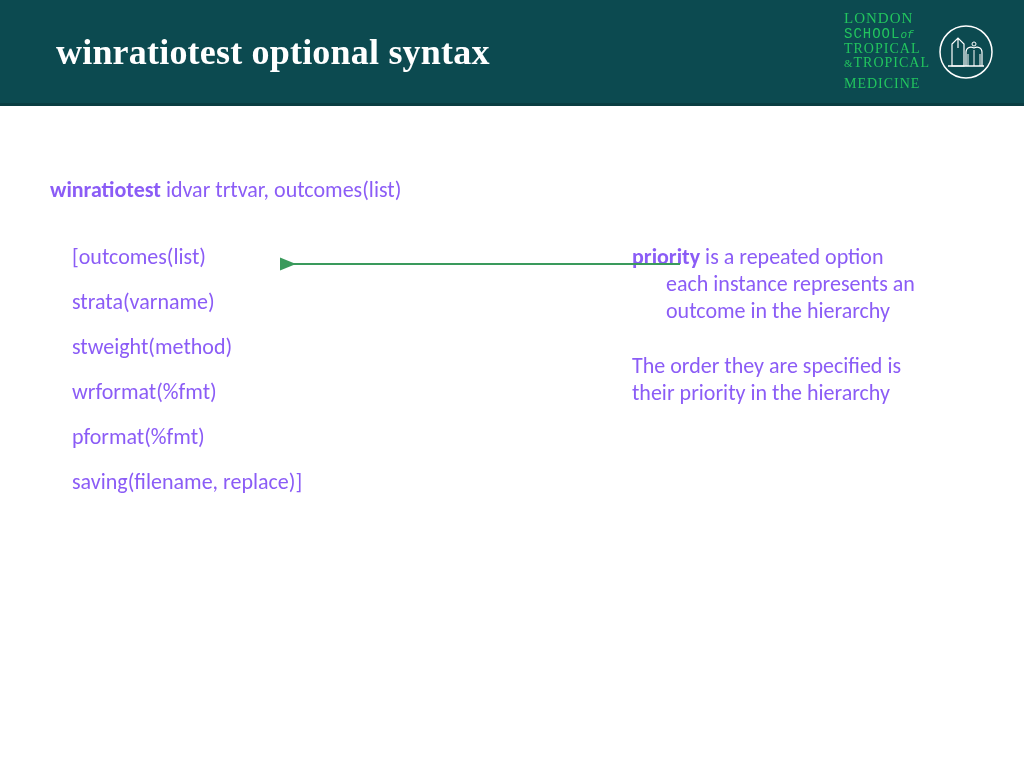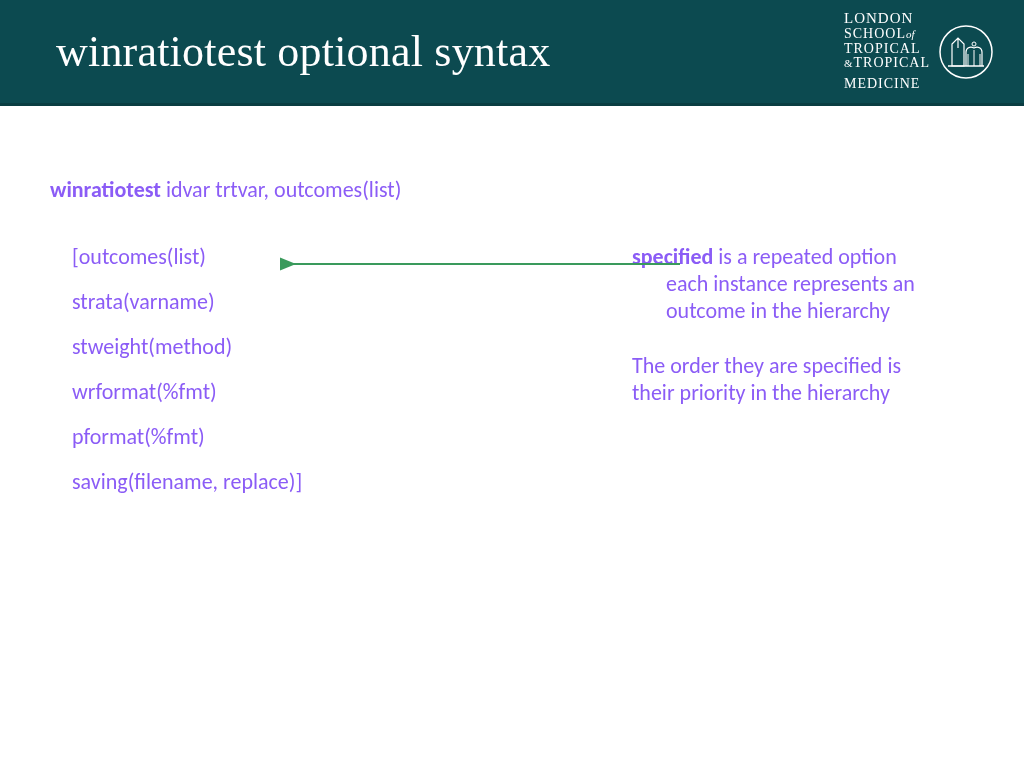--- a/index.html
+++ b/index.html
@@ -18,39 +18,39 @@
     width: 100%;
     display: flex;
     align-items: center;
     justify-content: space-between;
     padding: 0 30px 0 56px;
     box-sizing: border-box;
     border-bottom: 3px solid #0a3d42;
   }
   .title {
     color: #ffffff;
-    font-size: 44px;
-    font-weight: normal;
+    font-size: 36px;
+    font-weight: bold;
     letter-spacing: 0.2px;
   }
   .logo {
     display: flex;
     align-items: center;
     gap: 8px;
   }
   .logo-text {
-    color: #ffffff;
+    color: #22c55e;
     font-family: 'Times New Roman', Georgia, serif;
     font-size: 13px;
     line-height: 1.05;
     text-align: left;
     letter-spacing: 0.5px;
   }
   .logo-text .l1 { font-size: 15px; font-weight: normal; letter-spacing: 1px;}
-  .logo-text .l2 { font-size: 14px; font-style: normal; letter-spacing: 1px;}
+  .logo-text .l2 { font-size: 14px; font-style: normal; letter-spacing: 1px; font-family: Liberation Mono, monospace;}
   .logo-text .l2 .of { font-style: italic; font-size: 11px; text-transform: none; letter-spacing: 0;}
   .logo-text .l3 { font-size: 14px; letter-spacing: 1px;}
   .logo-text .l4 { font-size: 14px; letter-spacing: 1px; margin-top: 6px;}
   .logo-text .amp { font-size: 11px;}
   .logo-seal {
     width: 56px;
     height: 56px;
     display: flex;
     align-items: center;
     justify-content: center;
@@ -146,21 +146,21 @@
             <path d="M10,0 L0,4 L10,8 Z" fill="#3a9a5c"></path>
           </marker>
         </defs>
         <line x1="400" y1="10" x2="12" y2="10" stroke="#3a9a5c" stroke-width="2" marker-end="url(#ah)"></line>
       </svg>
     </div>
 
     <div class="right">
       <div class="para1">
         <div>
-          <span class="bold">specified</span><span> is a repeated option</span>
+          <span class="bold">priority</span><span> is a repeated option</span>
         </div>
         <div class="indent">each instance represents an</div>
         <div class="indent">outcome in the hierarchy</div>
       </div>
       <div class="para2">
         <div>The order they are specified is</div>
         <div>their priority in the hierarchy</div>
       </div>
     </div>
   </div>

